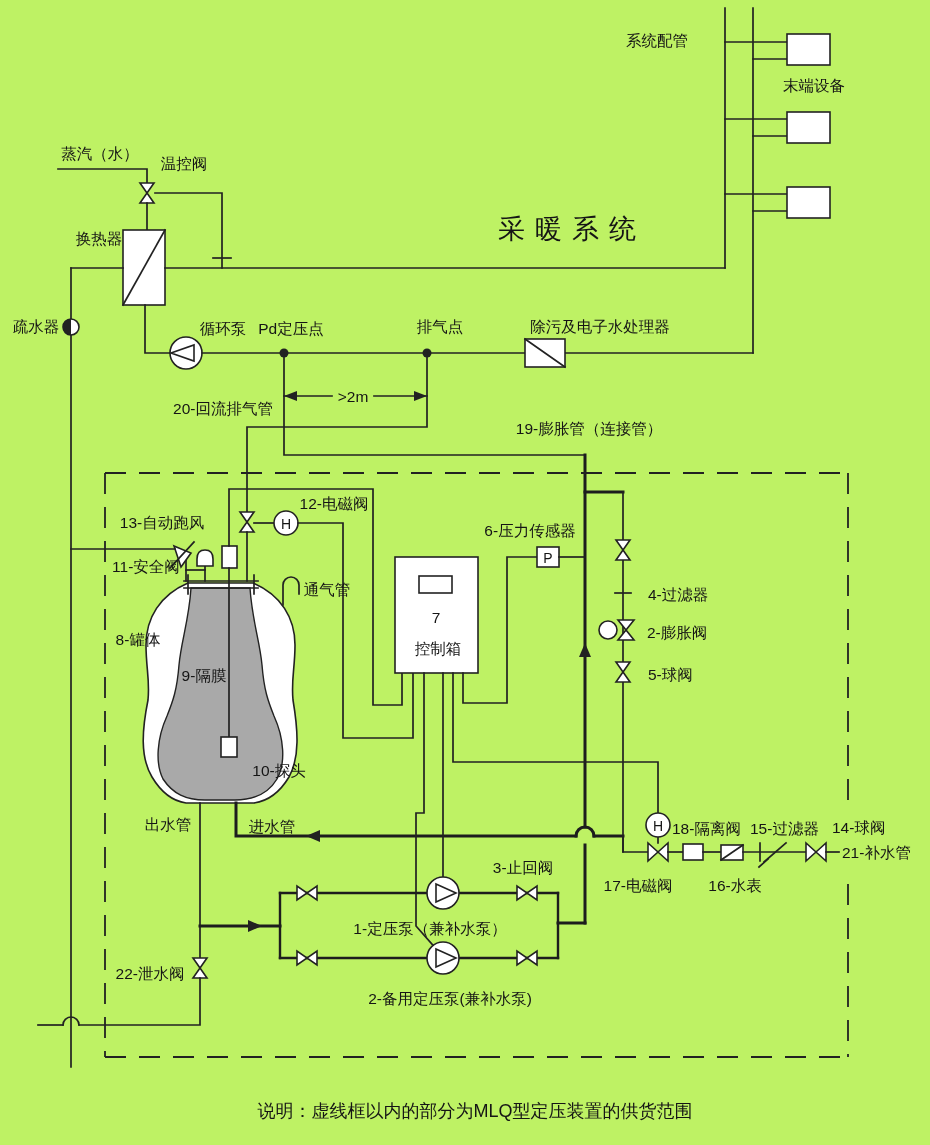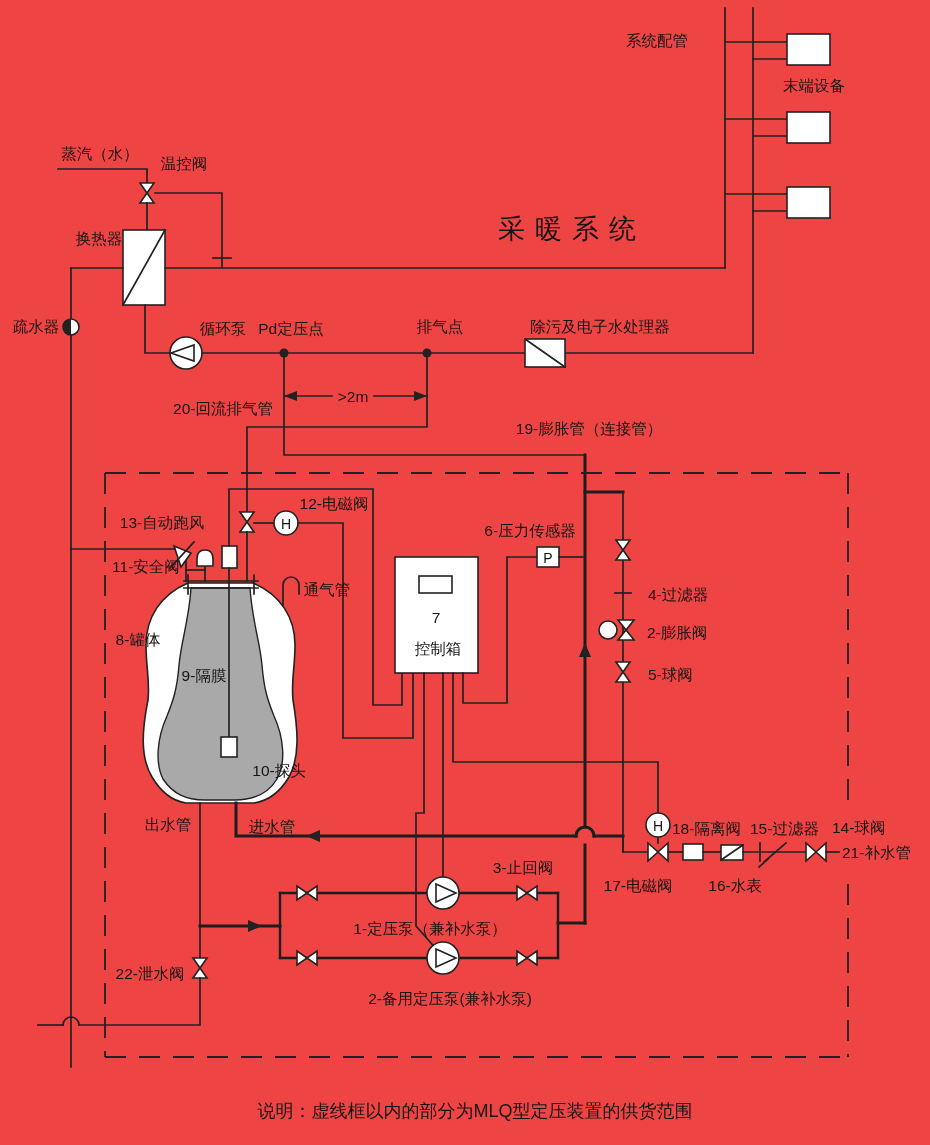--- a/index.html
+++ b/index.html
@@ -1,16 +1,16 @@
 <!DOCTYPE html>
 <html><head>
 <meta charset="utf-8">
 <style>
   html,body{margin:0;padding:0;background:#ffffff;}
-  .page{width:930px;height:1145px;position:relative;background:#ef4444;overflow:hidden;}
+  .page{width:930px;height:1145px;position:relative;background:#bef264;overflow:hidden;}
   svg{display:block;}
   .ln  {stroke:#222;stroke-width:1.7;fill:none;stroke-linecap:square;}
   .thk {stroke:#1d1d1d;stroke-width:3;fill:none;stroke-linecap:square;}
   .pmp {stroke:#1d1d1d;stroke-width:2.4;fill:none;stroke-linecap:square;}
   .dash{stroke:#222;stroke-width:1.8;fill:none;stroke-dasharray:21 13;}
   .sym {stroke:#222;stroke-width:1.6;fill:#ffffff;}
   .fil {fill:#222;stroke:none;}
   text {fill:#151515;font-family:"Liberation Sans","DejaVu Sans",sans-serif;font-size:15.5px;}
   .big {font-size:27px;letter-spacing:10px;}
   .cap {font-size:18px;}

